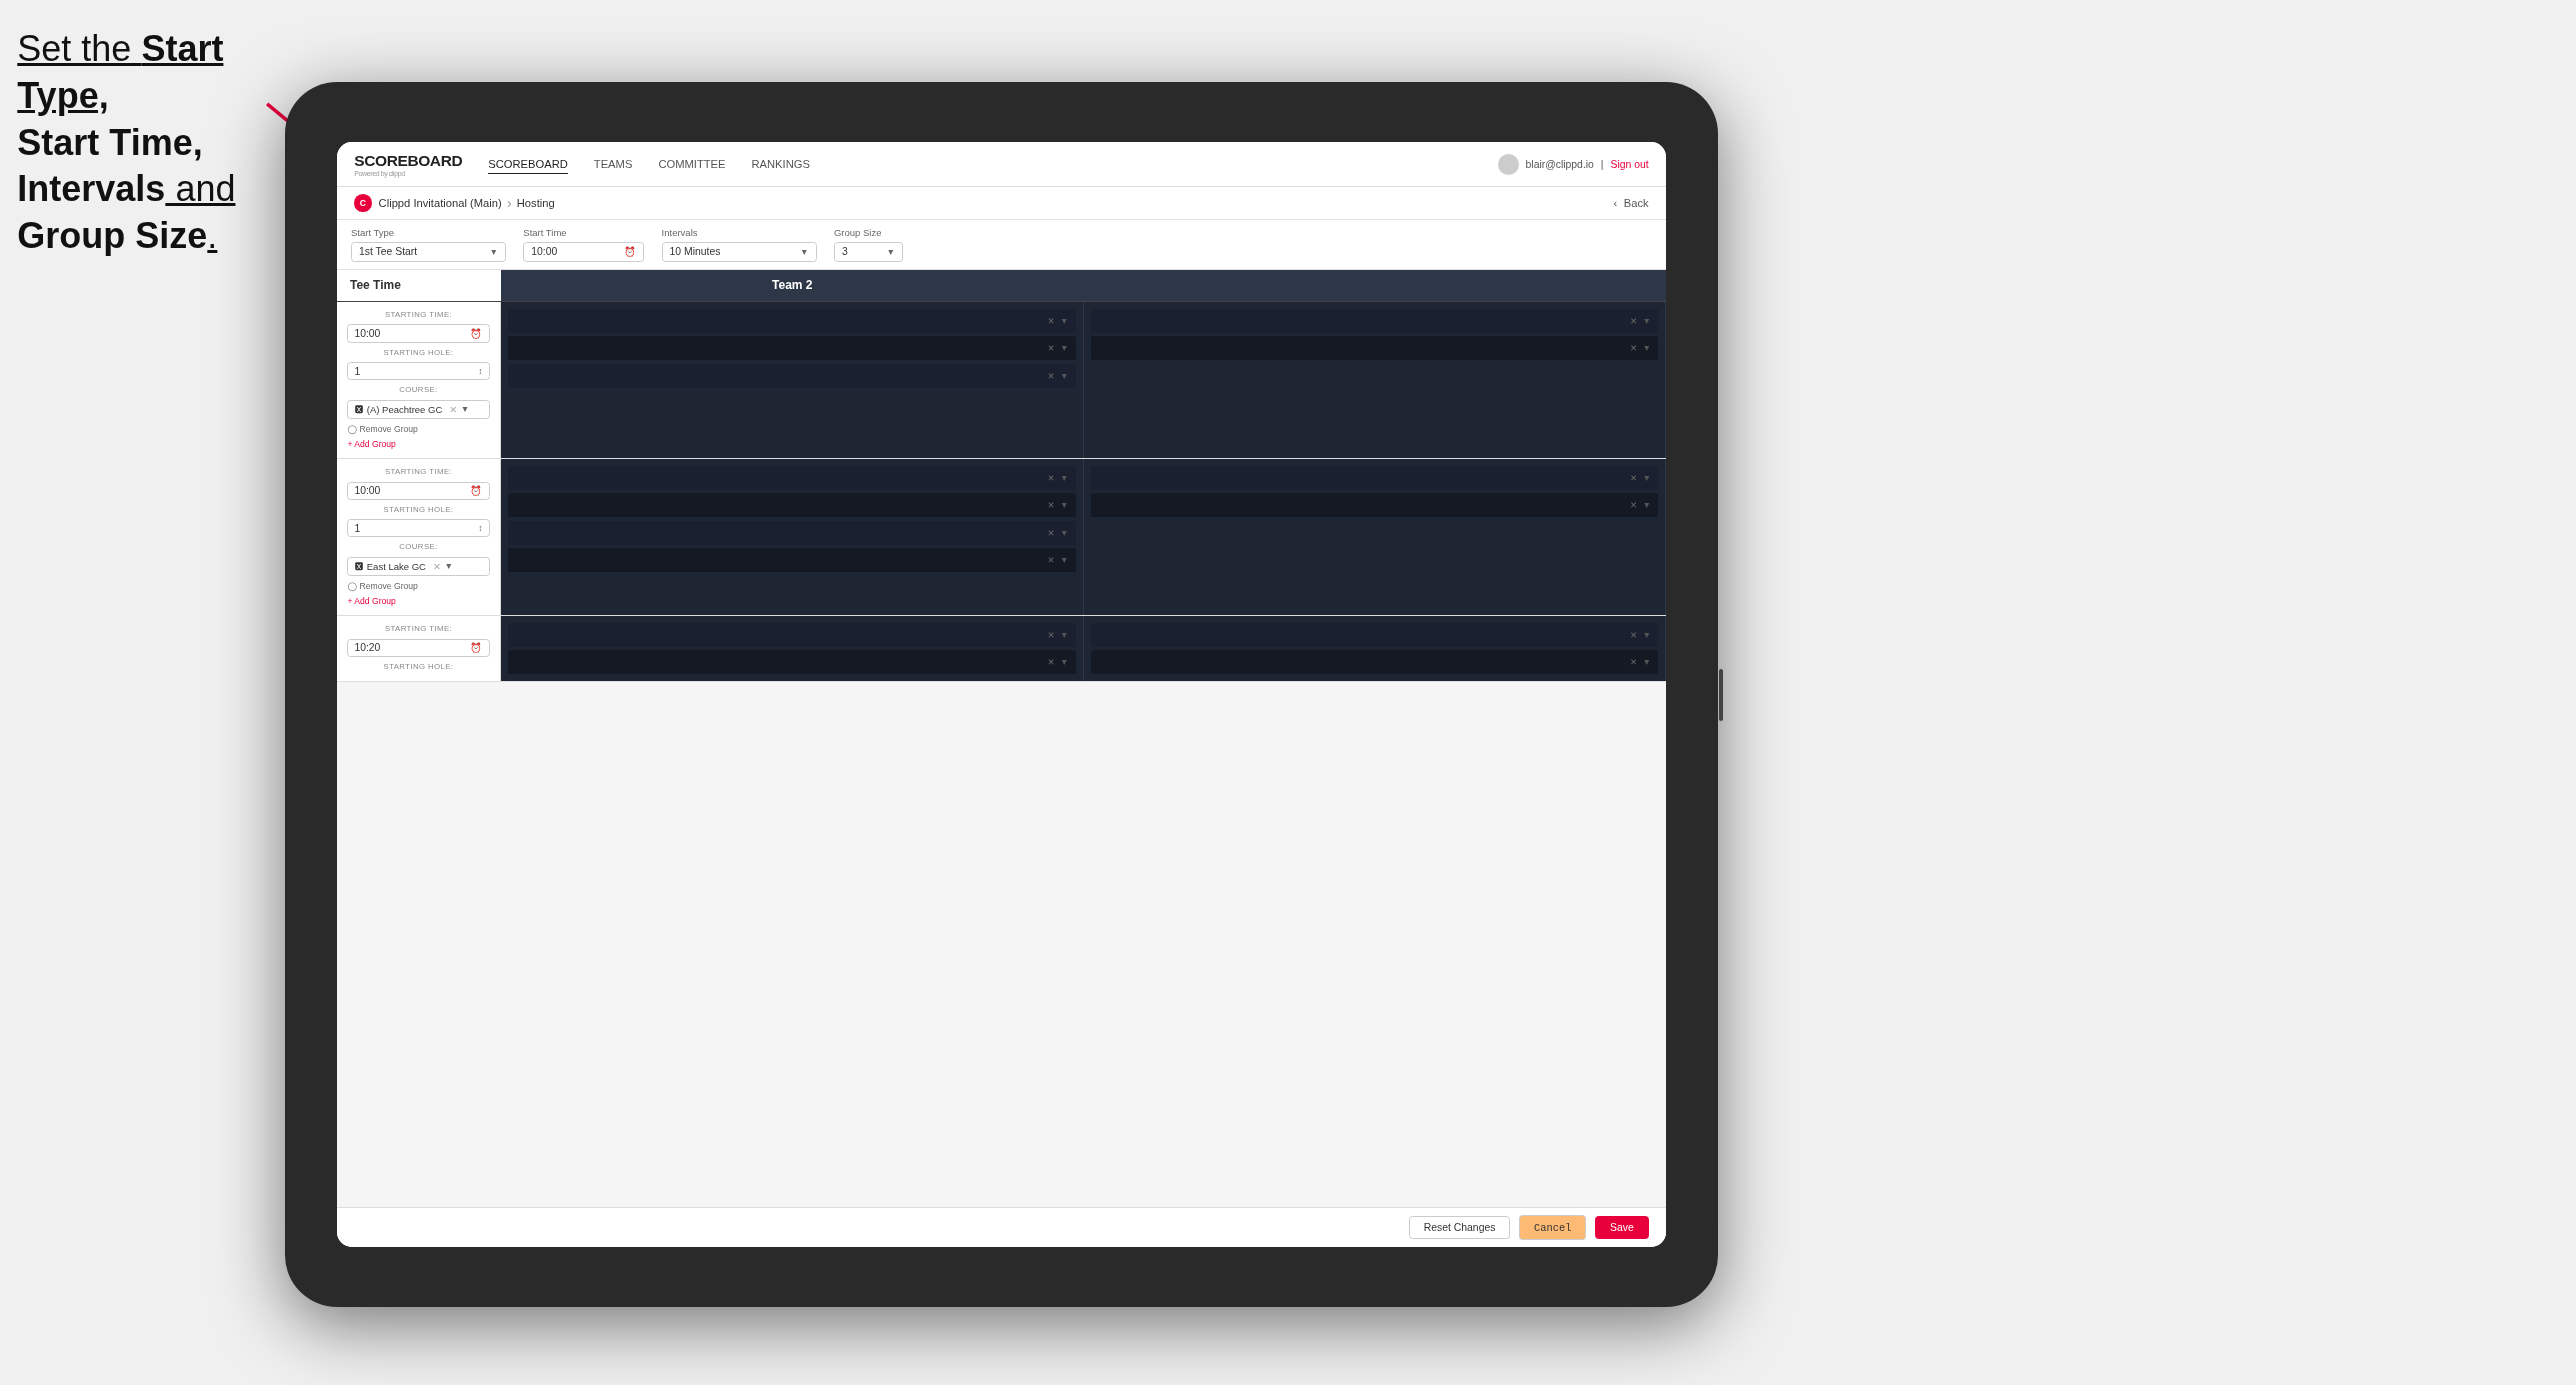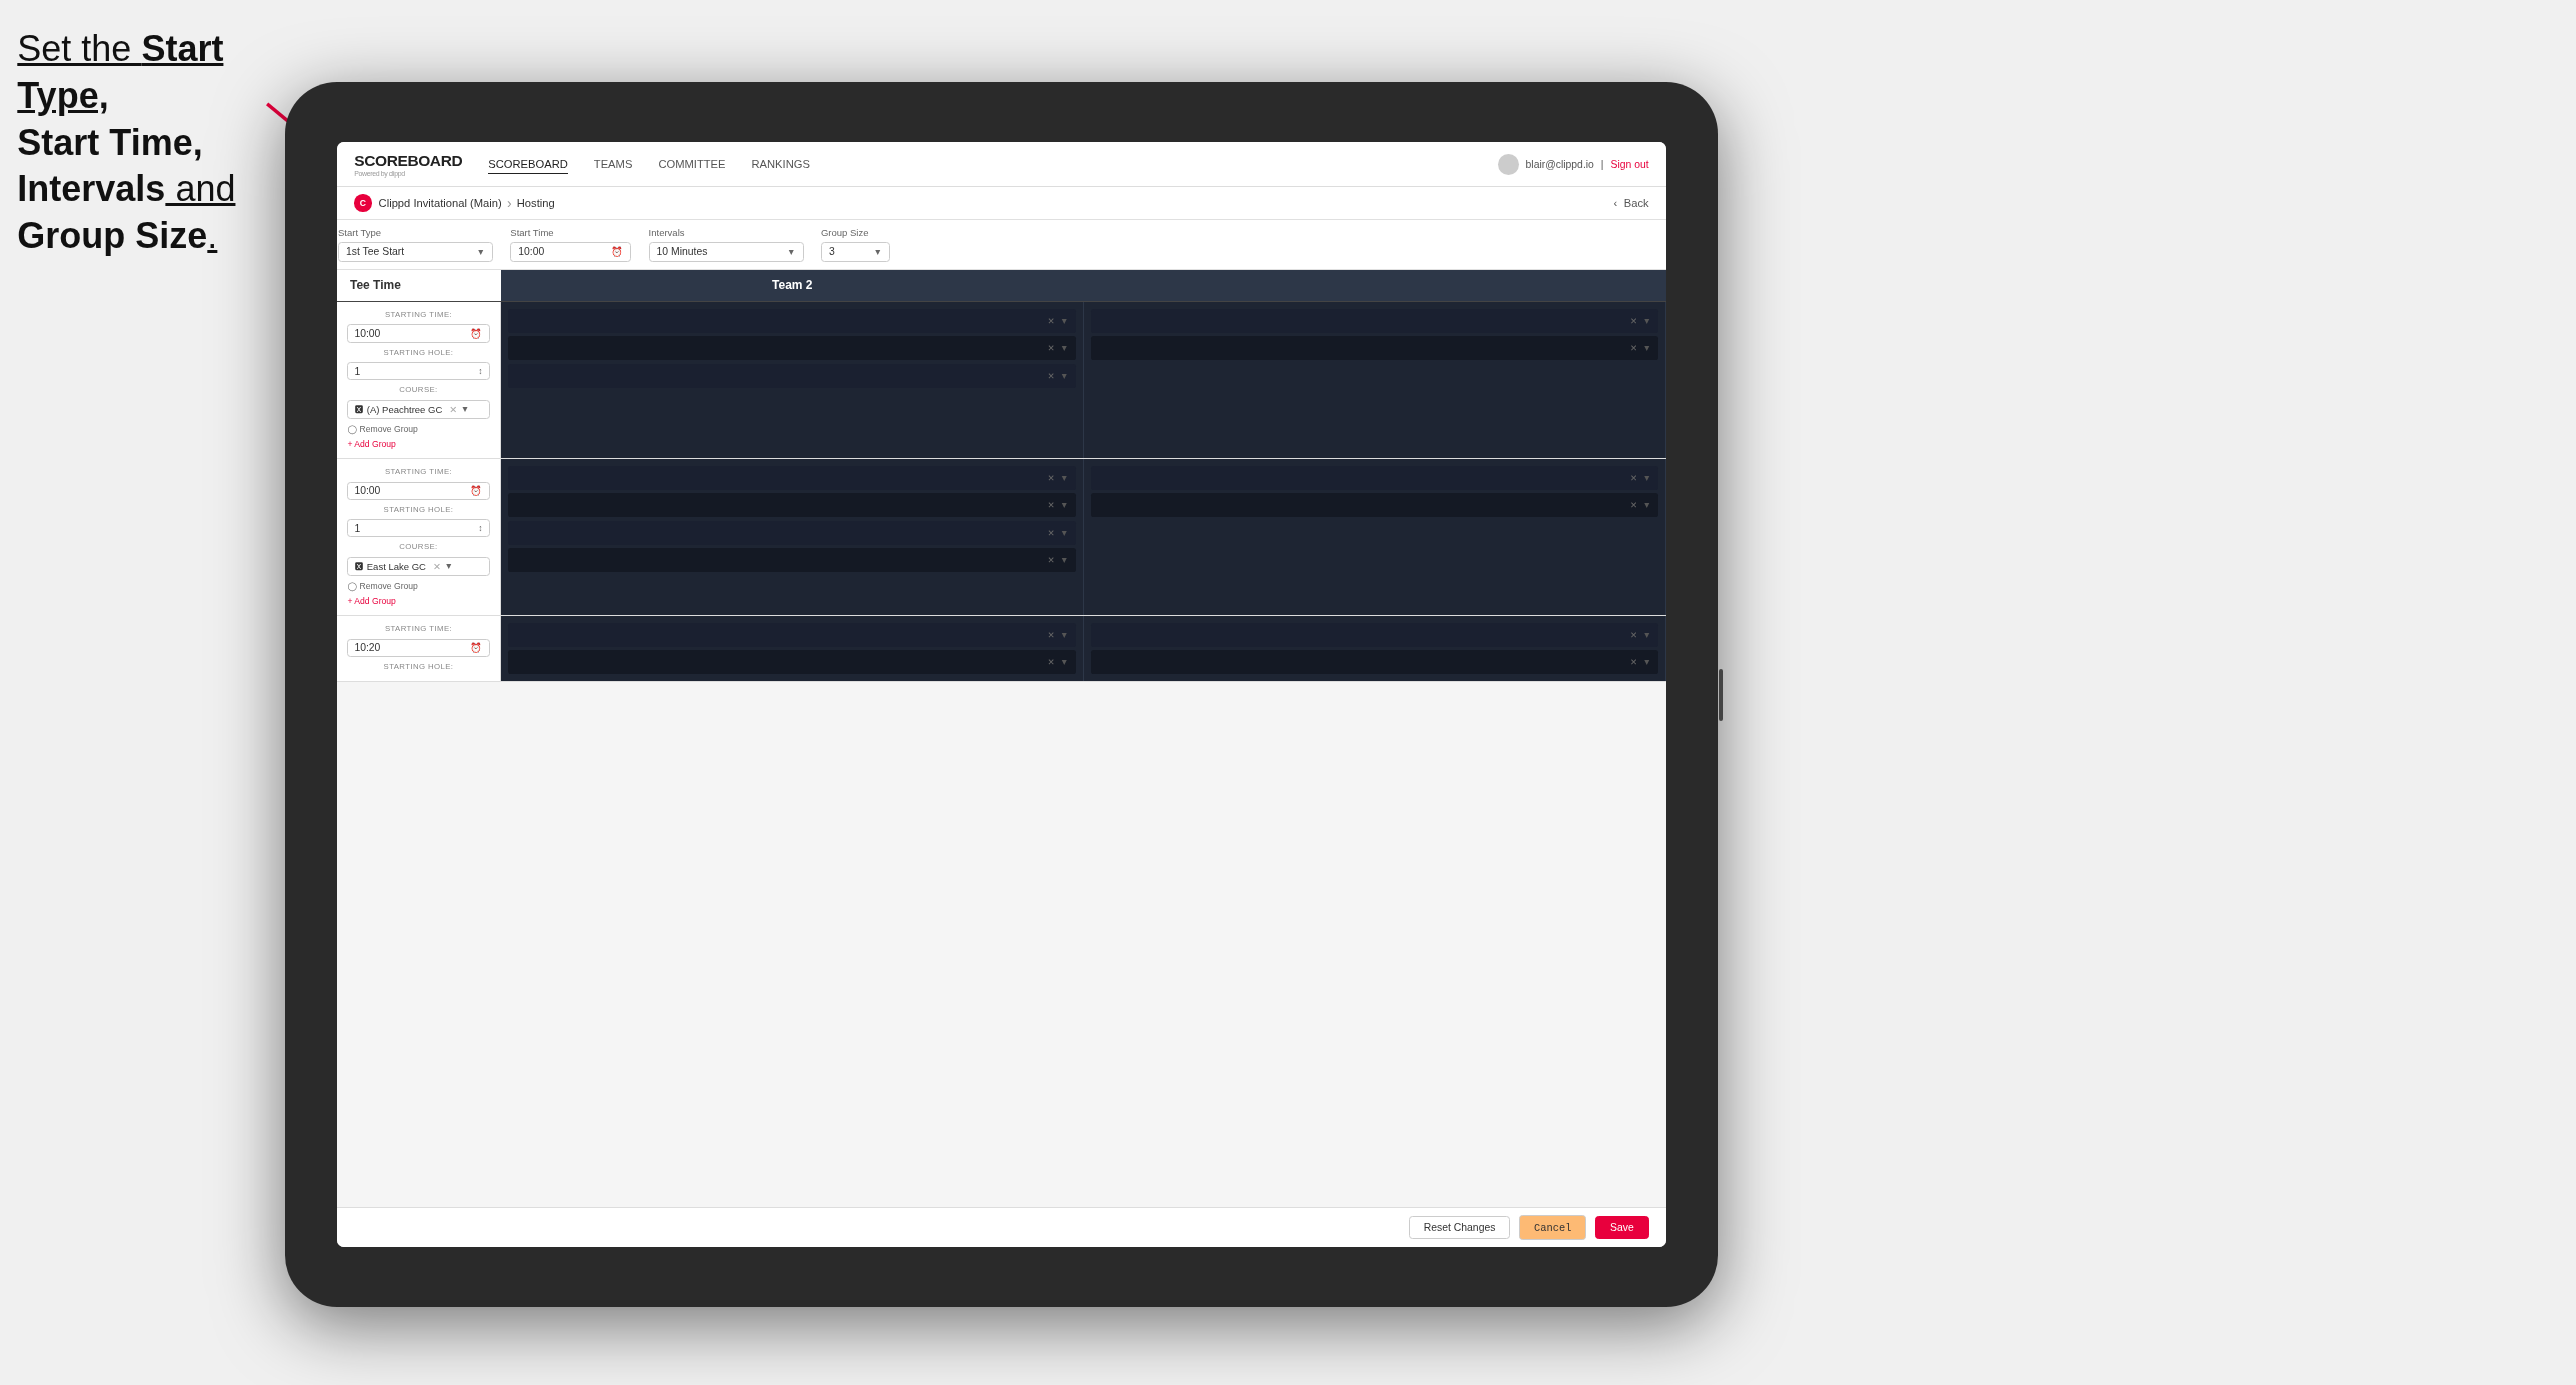--- a/index.html
+++ b/index.html
@@ -42,21 +42,21 @@
       box-shadow: 0 17.3px 69px rgba(0,0,0,0.5);
       display: flex;
       align-items: center;
       justify-content: center;
     }
 
     .tablet-screen {
       width: 1329px;
       height: 1105px;
       background: #fff;
-      border-radius: 7px;
+      border-radius: 15px;
       overflow: hidden;
       display: flex;
       flex-direction: column;
     }
 
     
     .nav-bar {
       background: #fff;
       border-bottom: 0.9px solid #ddd;
       display: flex;
@@ -152,21 +152,21 @@
     .back-arrow {
       margin-right: 3.5px;
     }
 
     
     .config-row {
       background: #fff;
       border-bottom: 0.9px solid #e0e0e0;
       display: flex;
       align-items: center;
-      padding: 7px 1px;
+      padding: 7px 14px;
       gap: 17.3px;
       flex-shrink: 0;
     }
     .config-field {
       display: flex;
       flex-direction: column;
       gap: 3.5px;
     }
     .config-label {
       font-size: 9.5px;

